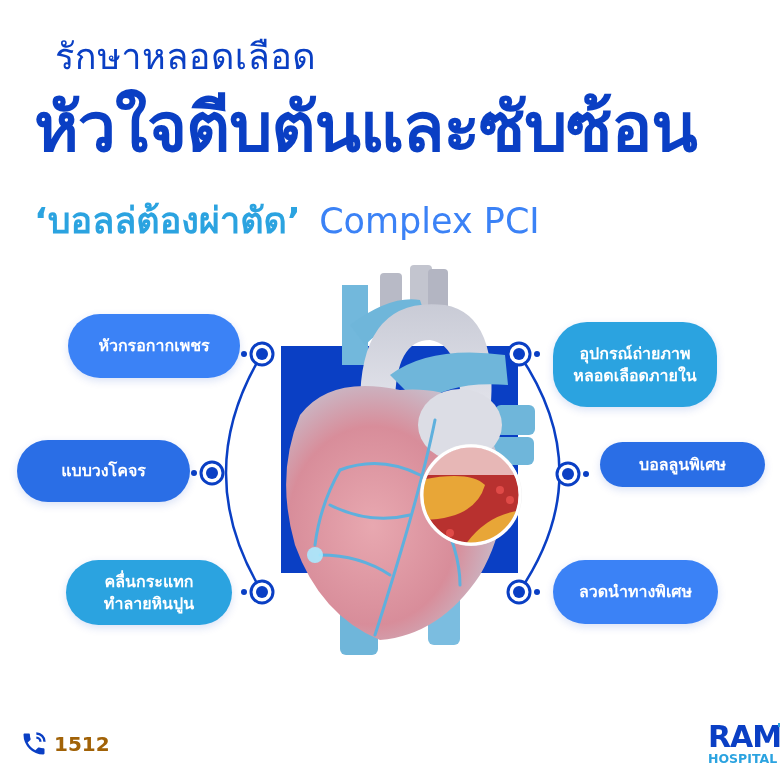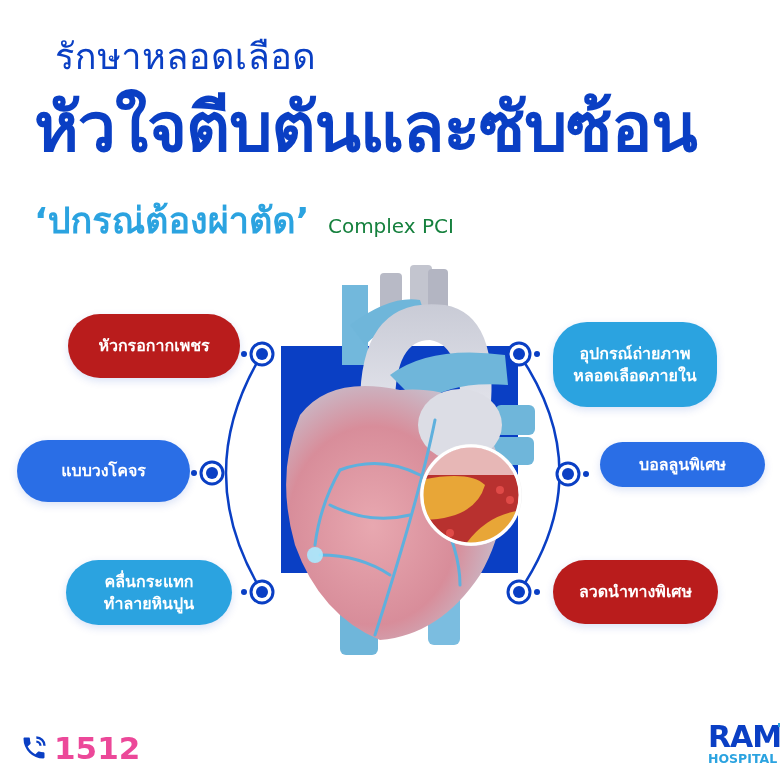--- a/index.html
+++ b/index.html
@@ -15,52 +15,52 @@
   .title-main {
     position: absolute; left: 34px; top: 94px;
     font-size: 68px; color: #0a3fc4; font-weight: 700; letter-spacing: -1px;
     font-family: "DejaVu Sans", sans-serif; line-height: 1;
   }
   .title-sub {
     position: absolute; left: 34px; top: 192px;
     font-size: 36px; font-weight: 700; font-family: "DejaVu Sans", sans-serif; white-space: nowrap;
   }
   .title-sub .thai { color: #2ba3e0; }
-  .title-sub .eng { color: #15803d; font-weight: 400; font-size: 20px; margin-left: 6px; }
+  .title-sub .eng { color: #3b82f6; font-weight: 400; font-size: 35px; margin-left: 6px; }
 
   .blue-rect {
     position: absolute; left: 281px; top: 346px; width: 237px; height: 227px; background: #0a3fc4;
   }
   .heart { position: absolute; left: 270px; top: 255px; width: 270px; height: 420px; }
 
   .pill {
     position: absolute; display: flex; align-items: center; justify-content: center; text-align: center;
     border-radius: 34px; color: #fff; font-size: 16px; font-weight: 700; line-height: 1.35;
     font-family: "DejaVu Sans", sans-serif; box-shadow: 0 3px 8px rgba(10,63,196,0.15);
   }
-  .c-dark { background: #b91c1c; }
+  .c-dark { background: #3b82f6; }
   .c-mid { background: #2a6ee6; }
   .c-light { background: #2ba3e0; }
 
   .connector { position: absolute; left: 0; top: 0; width: 780px; height: 780px; pointer-events: none; }
 
   .phone { position: absolute; left: 20px; top: 730px; display: flex; align-items: center; gap: 6px; }
-  .phone-num { font-size: 31px; font-weight: 700; color: #ec4899; font-family: "DejaVu Sans", sans-serif; }
+  .phone-num { font-size: 20px; font-weight: 700; color: #a16207; font-family: "DejaVu Sans", sans-serif; }
   .logo { position: absolute; left: 676px; top: 722px; margin-left: 32px; }
   .logo-ram { font-size: 30px; font-weight: 700; color: #0a3fc4; line-height: 1; font-family: "DejaVu Sans", sans-serif; letter-spacing: -1px; }
   .logo-hosp { font-size: 12.5px; font-weight: 700; color: #2ba3e0; line-height: 1.1; font-family: "DejaVu Sans", sans-serif; }
   .logo-plus { position: absolute; left: 70px; top: -4px; }
 </style>
 </head>
 <body>
 
 <div class="title-small">รักษาหลอดเลือด</div>
 <div class="title-main">หัวใจตีบตันและซับซ้อน</div>
 <div class="title-sub">
-  <span class="thai">‘ปกรณ่ต้องผ่าตัด’</span>
+  <span class="thai">‘บอลล่ต้องผ่าตัด’</span>
   <span class="eng">Complex PCI</span>
 </div>
 
 <div class="blue-rect"></div>
 
 <svg class="heart" viewBox="0 0 270 420">
   <defs>
     <radialGradient id="hg" cx="40%" cy="55%" r="65%">
       <stop offset="0%" stop-color="#e8a8b0"></stop>
       <stop offset="60%" stop-color="#d88d9a"></stop>

